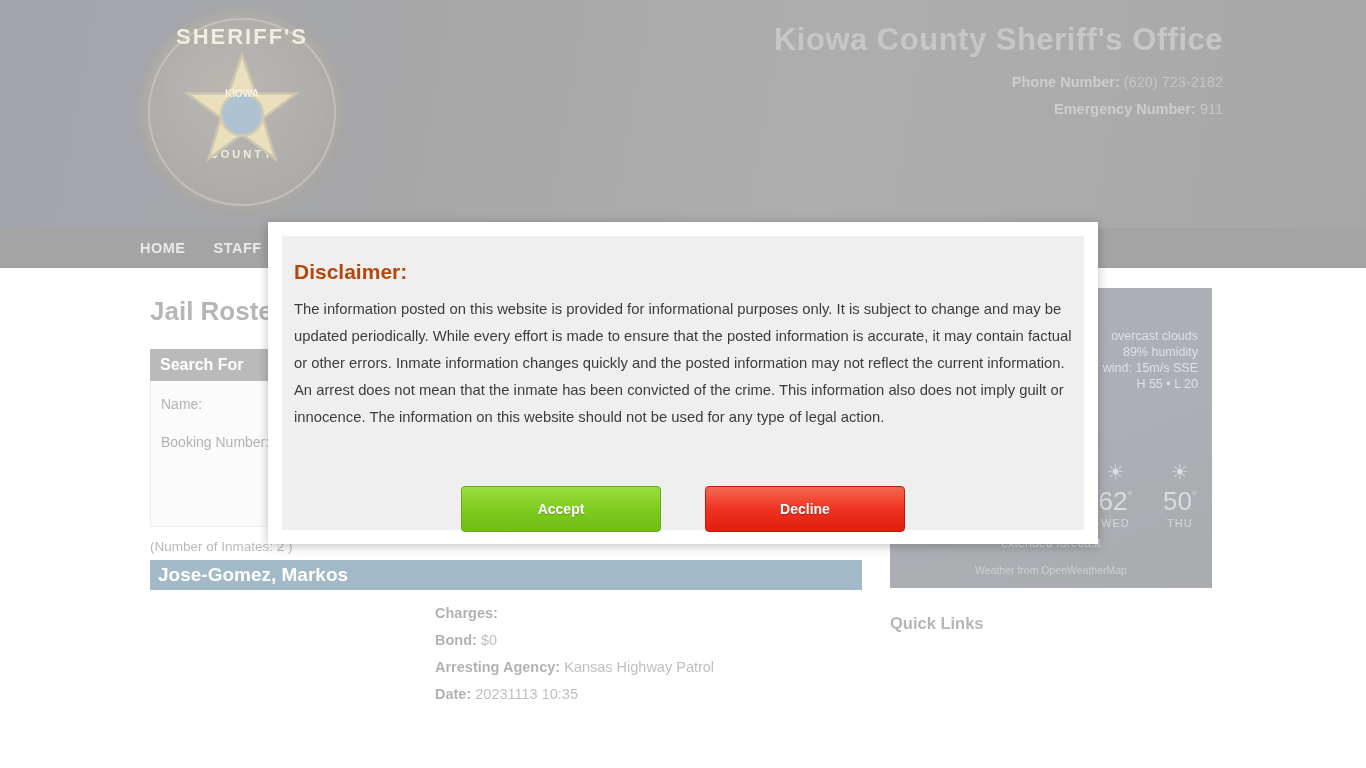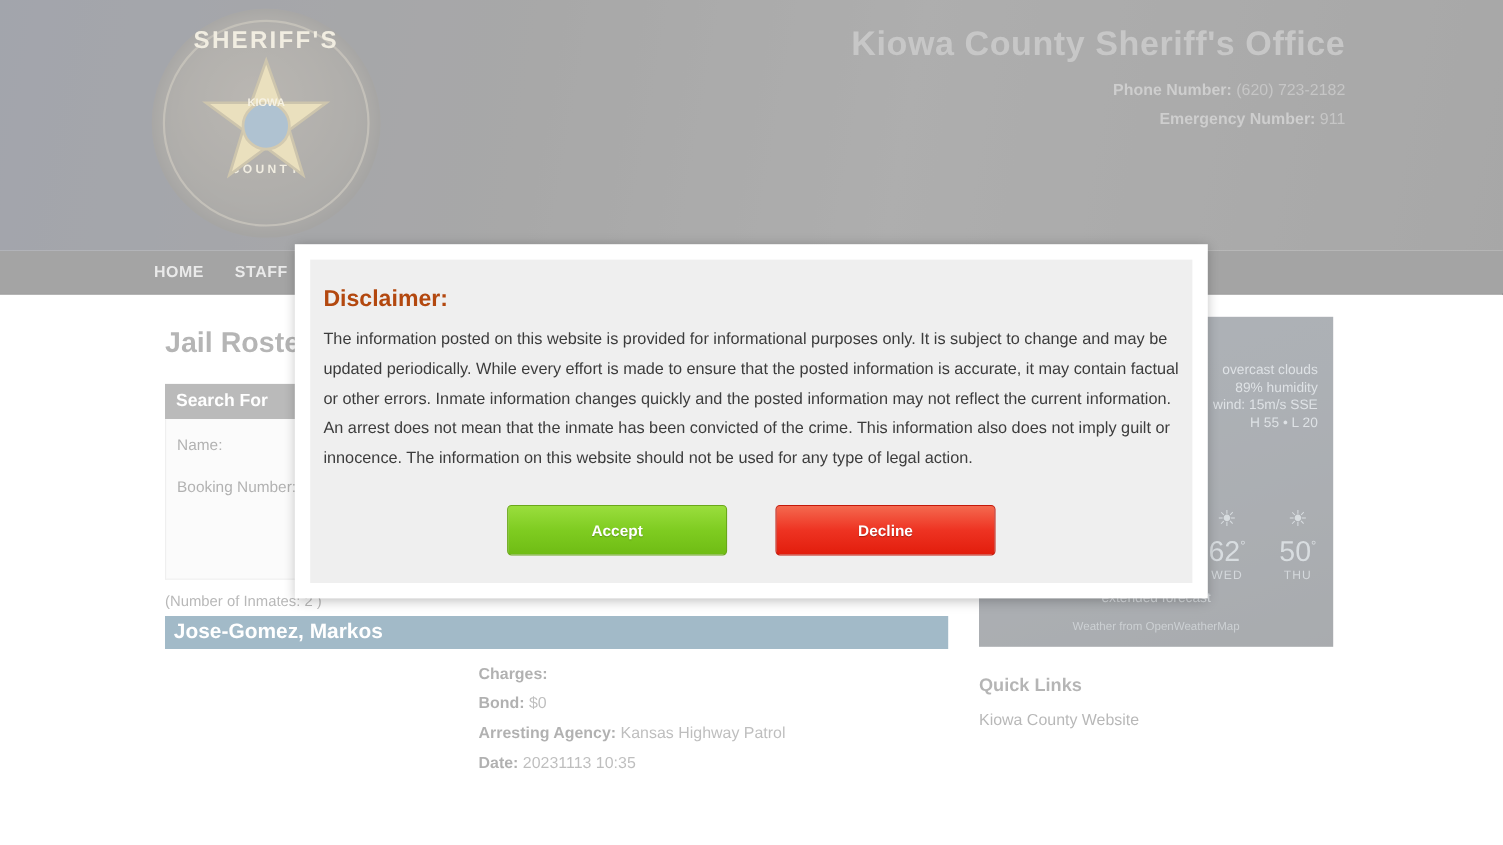--- a/index.html
+++ b/index.html
@@ -182,20 +182,21 @@
   }
   .modal-btns {
     display: flex; justify-content: center; gap: 44px;
     margin-top: 28px;
   }
   .btn {
     width: 200px; height: 46px;
     border: none; border-radius: 4px;
     color: #ffffff; font-weight: bold; font-size: 14px;
     cursor: pointer;
+    margin-top: 27px;
   }
   .btn-accept {
     background: linear-gradient(to bottom, #9ade3d 0%, #7fcc21 50%, #6fbc14 100%);
     border: 1px solid #6aa81a;
     text-shadow: 0 1px 1px rgba(0,0,0,.25);
   }
   .btn-decline {
     background: linear-gradient(to bottom, #f4694f 0%, #ee3322 50%, #e21d0c 100%);
     border: 1px solid #c4180a;
     text-shadow: 0 1px 1px rgba(0,0,0,.3);
@@ -319,21 +320,20 @@
             <div class="ico">☀</div>
             <div class="deg"><span>50</span><sup>°</sup></div>
             <div class="dow">THU</div>
           </div>
         </div>
         <div class="ext">extended forecast</div>
         <div class="credit">Weather from OpenWeatherMap</div>
       </div>
 
       <div class="quick-title">Quick Links</div>
-      <a href="#" class="quick-link">Kiowa County Website</a>
     </div>
   </div>
 </div>
 
 <div id="overlay"></div>
 
 <div class="modal">
   <div class="modal-inner">
     <div class="disclaimer-title">Disclaimer:</div>
     <div class="disclaimer-text">The information posted on this website is provided for informational purposes only. It is subject to change and may be updated periodically. While every effort is made to ensure that the posted information is accurate, it may contain factual or other errors. Inmate information changes quickly and the posted information may not reflect the current information. An arrest does not mean that the inmate has been convicted of the crime. This information also does not imply guilt or innocence. The information on this website should not be used for any type of legal action.</div>

